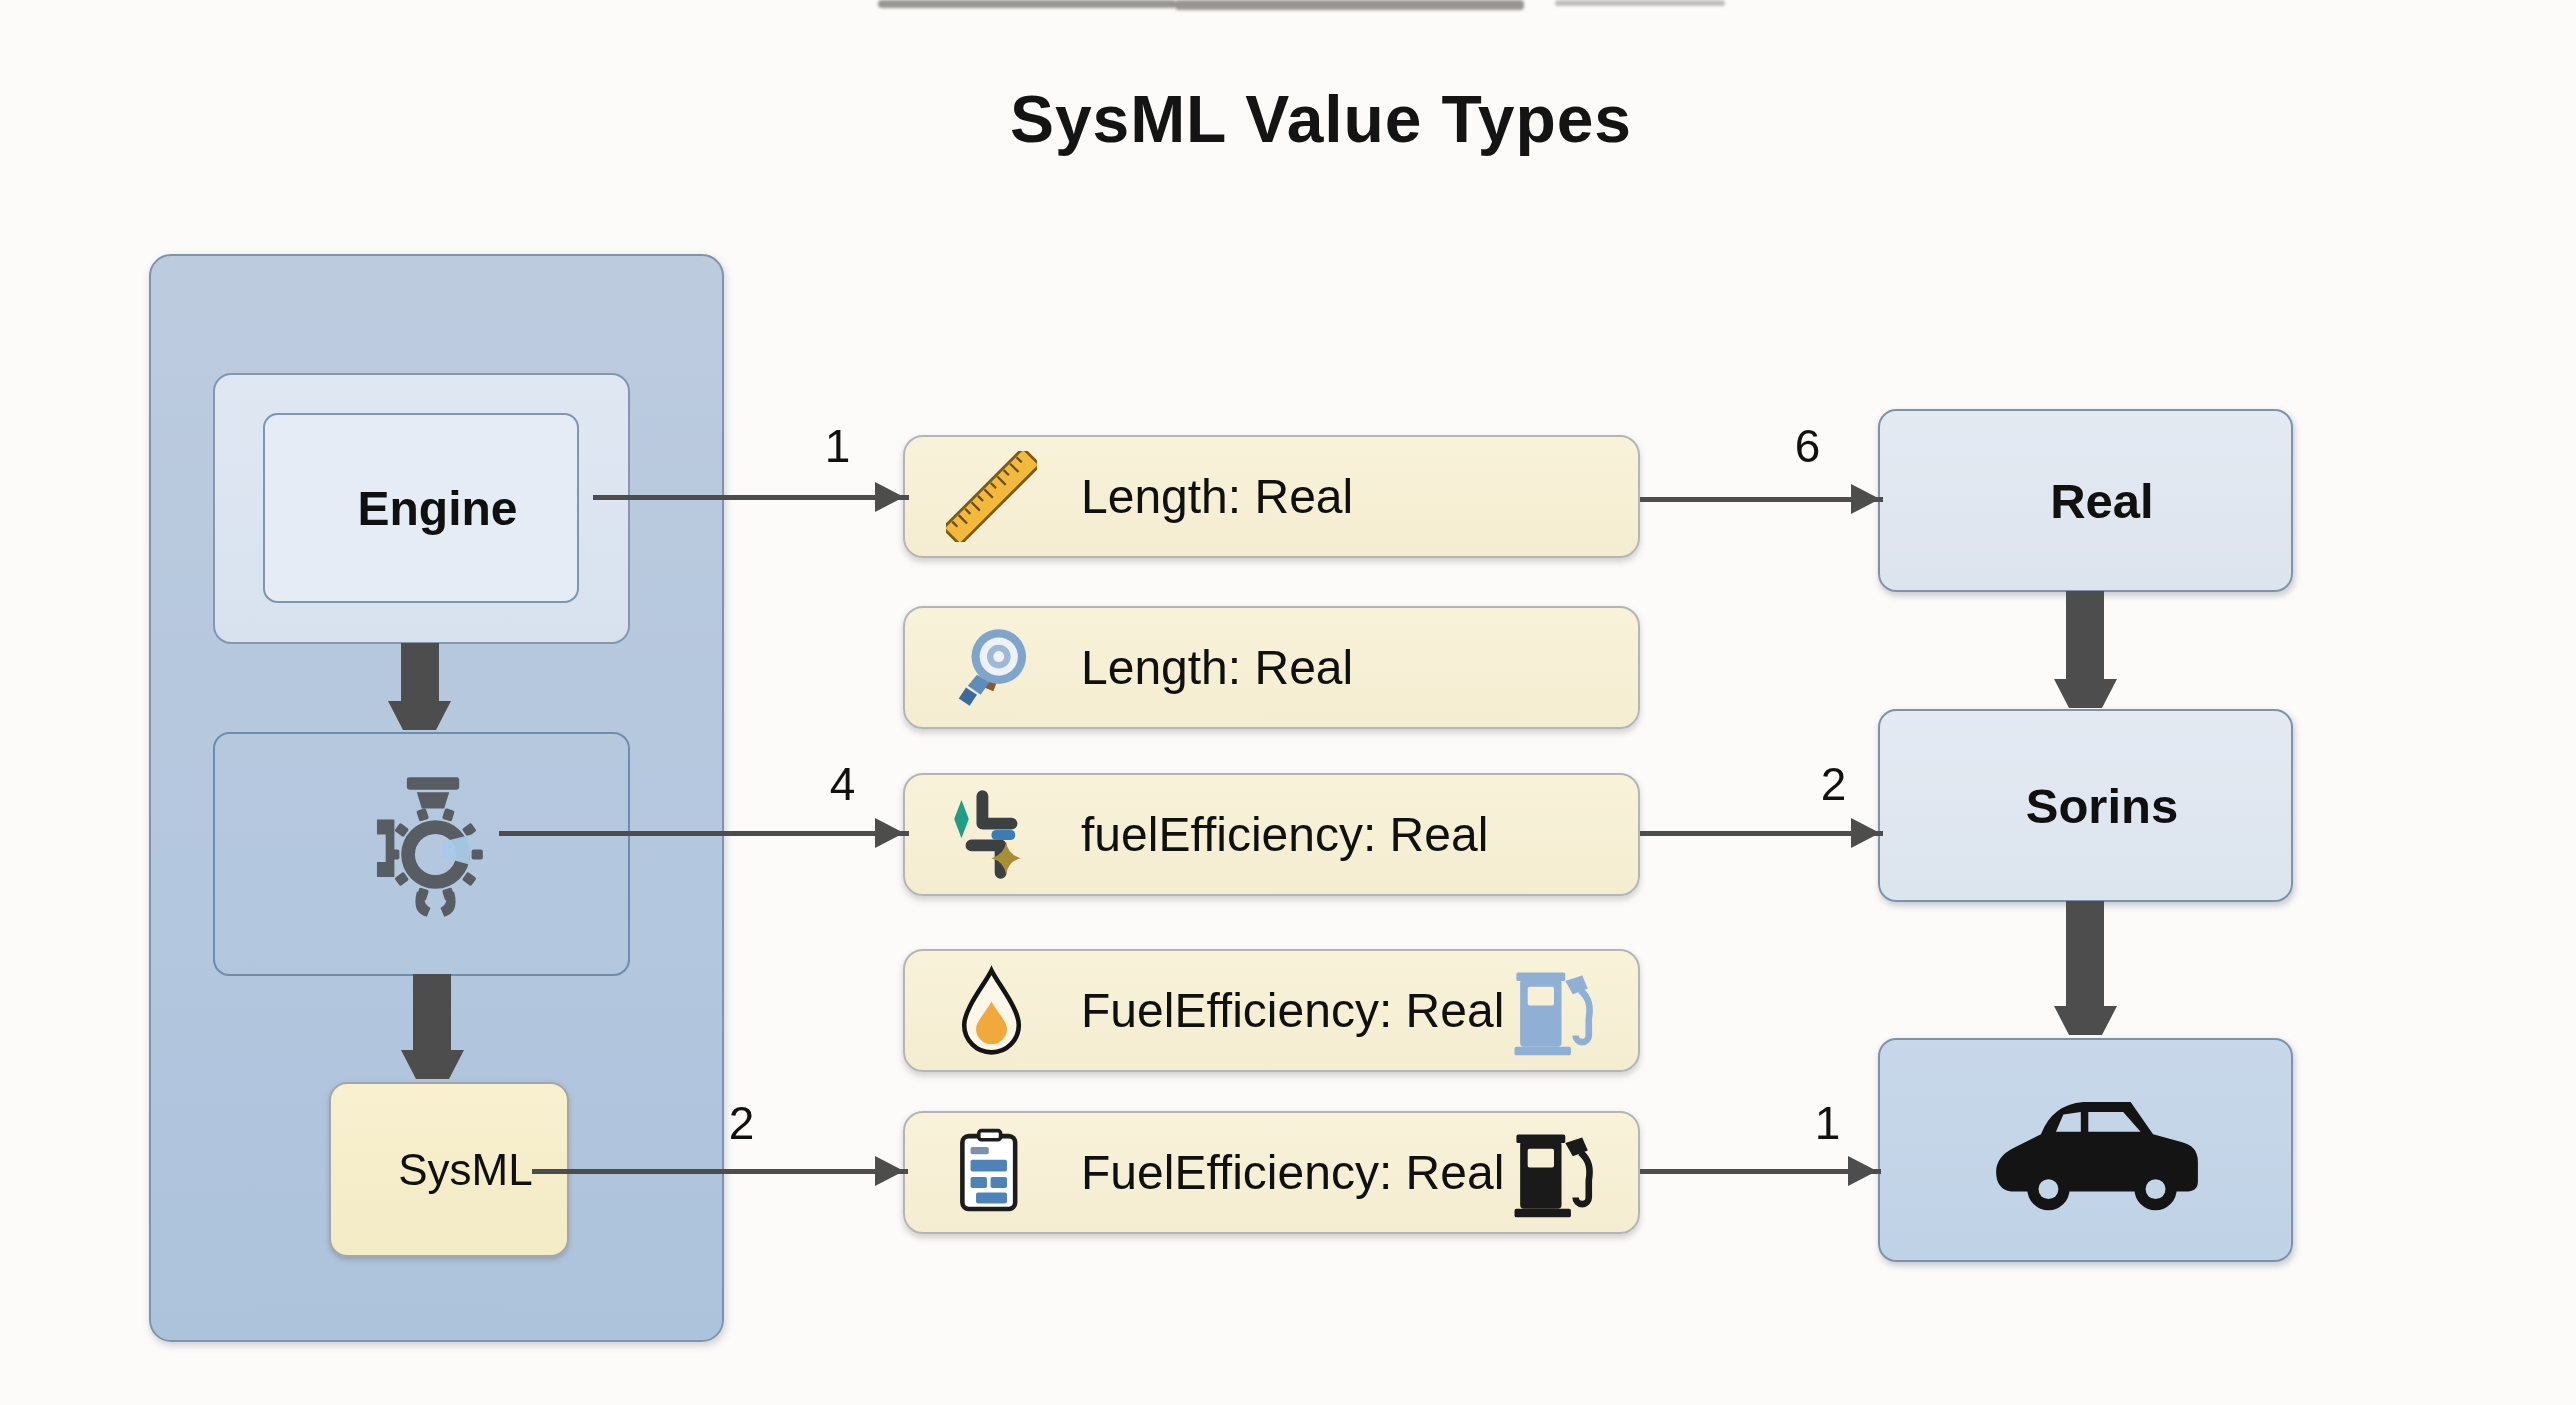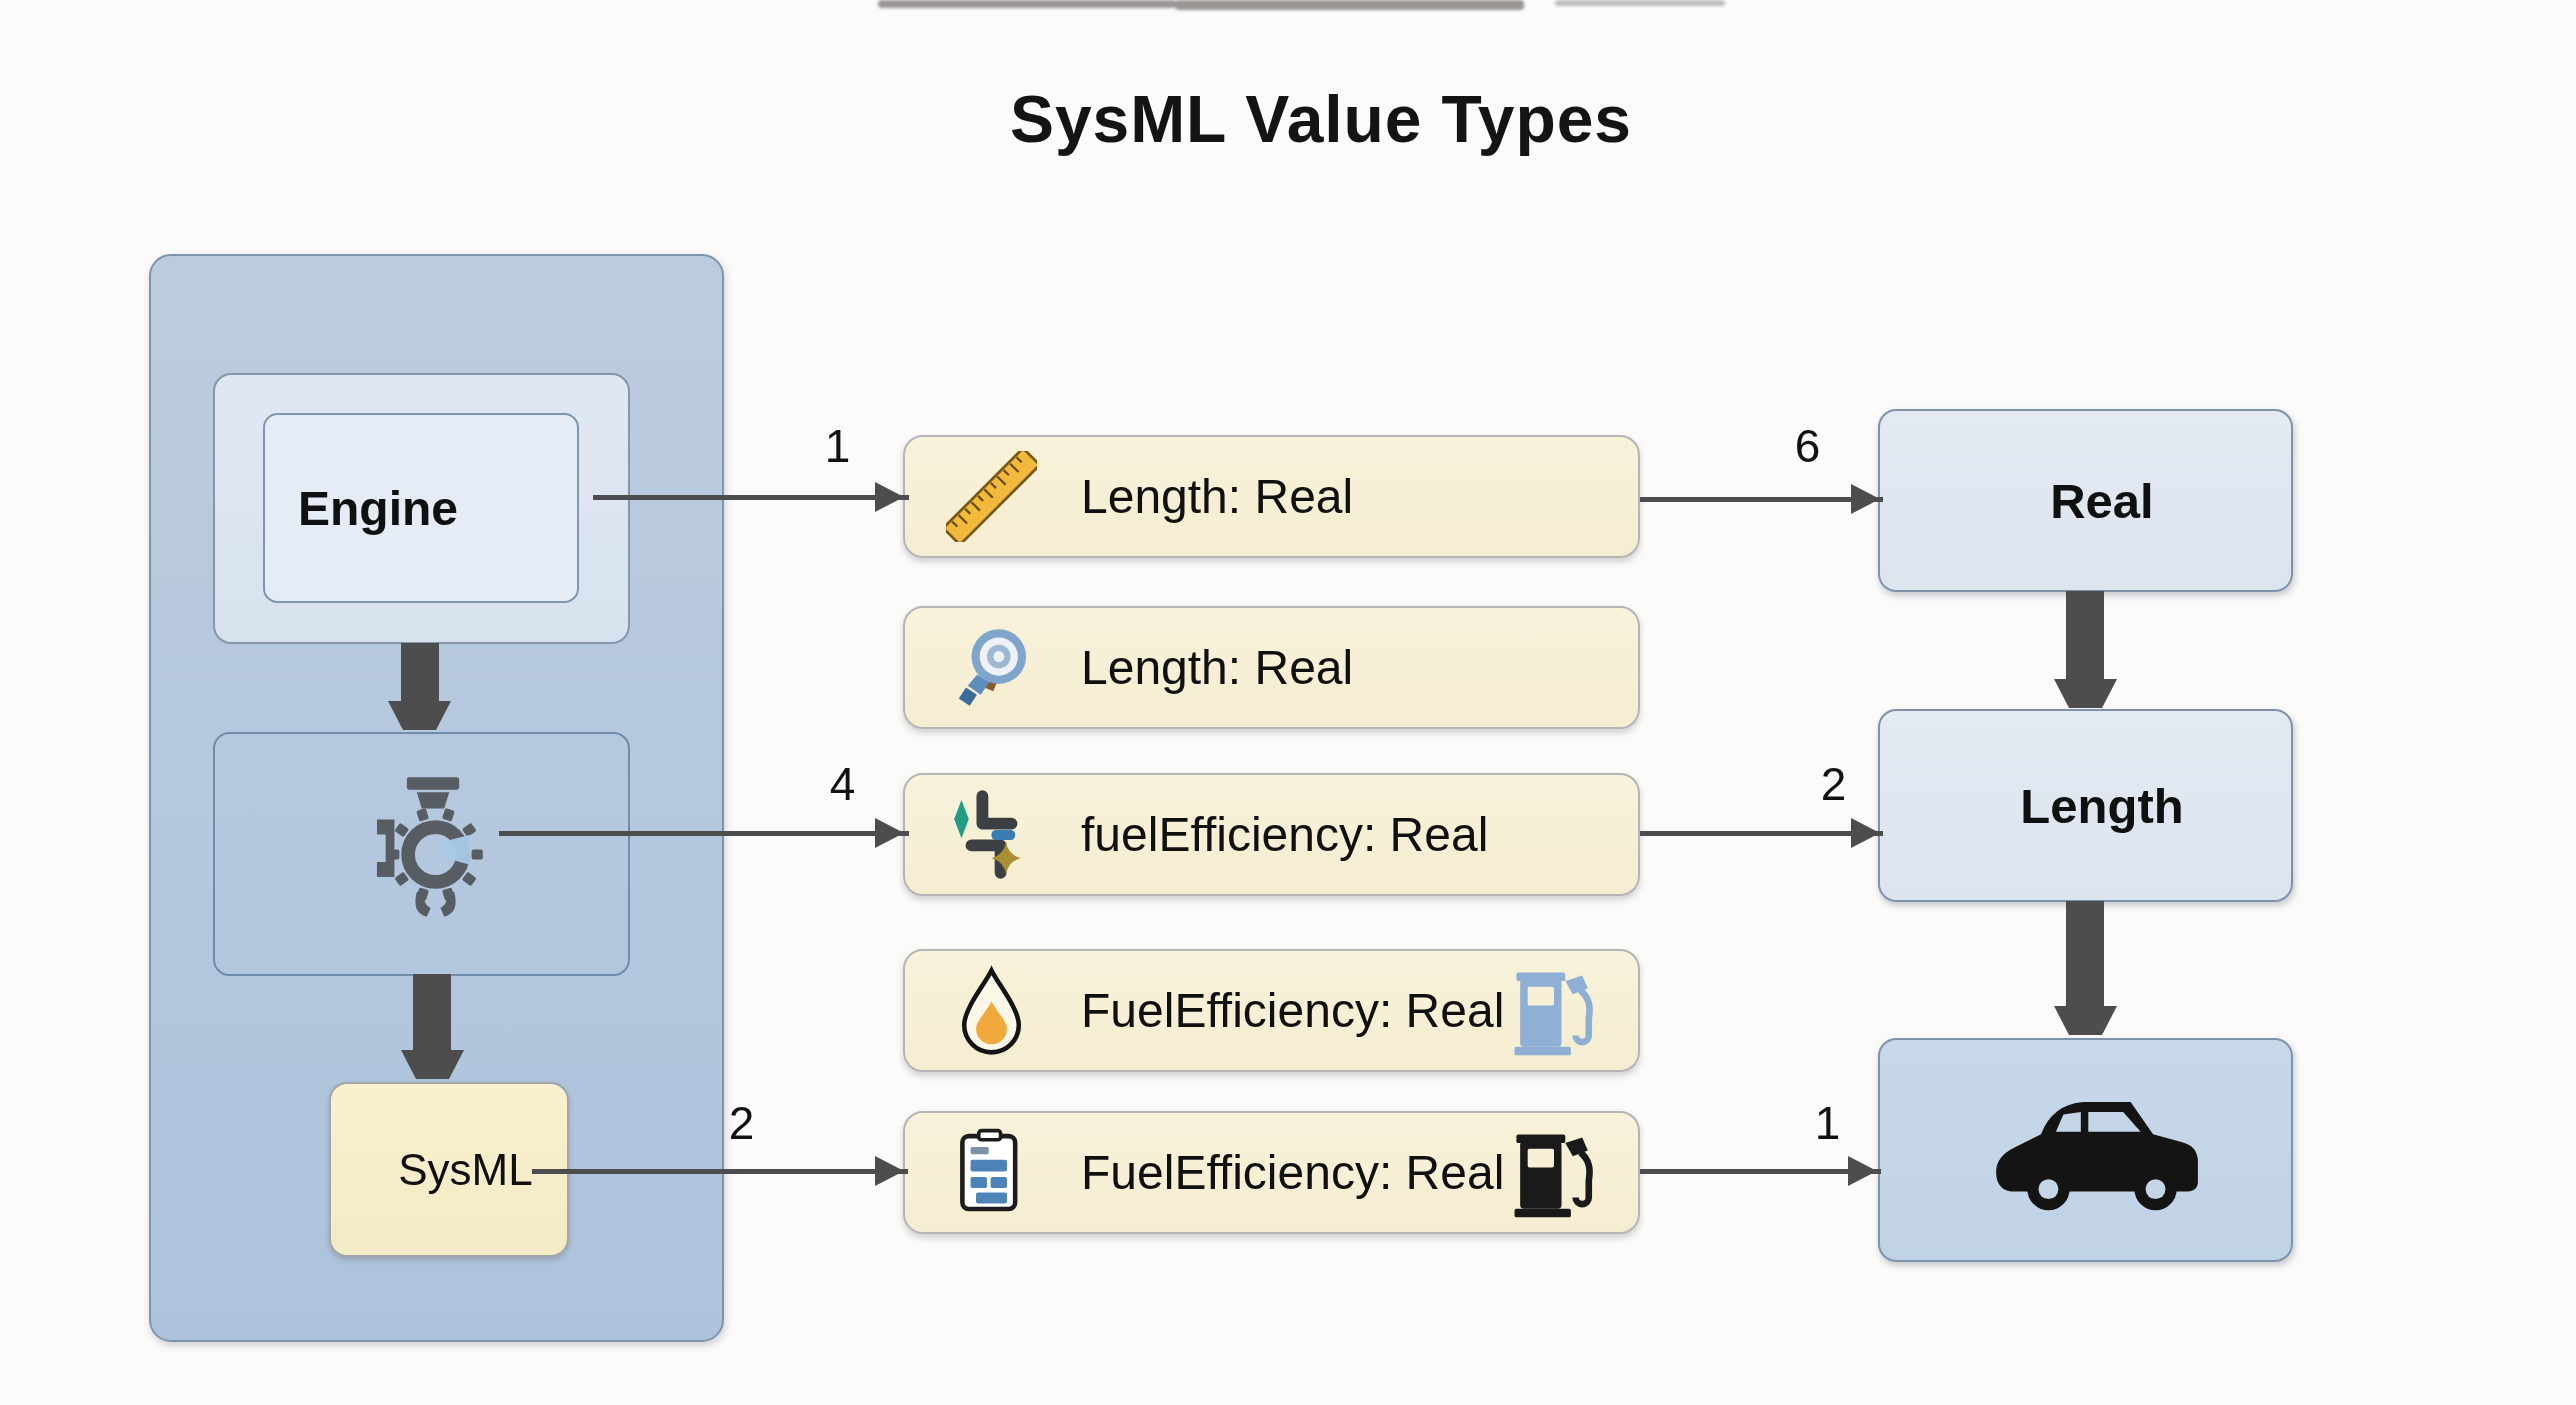--- a/index.html
+++ b/index.html
@@ -25,21 +25,21 @@
   }
   .panel-label{left:149px;top:282px;width:538px;text-align:center;font-size:42px;color:#131313;}
   .engine-outer{
     left:213px;top:373px;width:380px;height:267px;
     background:linear-gradient(180deg,#dfe7f2,#d8e2ef);
     border:2.7px solid #8398ae;border-radius:18.3px;
   }
   .engine-inner{
     left:263px;top:413px;width:279px;height:186px;
     background:#e5ecf5;border:2.7px solid #7e96b0;border-radius:14.6px;
-    display:flex;align-items:center;
+    display:flex;align-items:center;justify-content:center;
     font-size:48px;font-weight:bold;
   }
   .gear-box{
     left:213px;top:732px;width:380px;height:240px;
     border:2.7px solid #6e8cab;border-radius:16.5px;background:transparent;
   }
   .sorins-box{
     left:329px;top:1082px;width:203px;height:171px;
     background:linear-gradient(180deg,#f8f0cf,#f3ebc6);
     border:2.7px solid #a3a7ab;border-radius:18.3px;
@@ -228,21 +228,21 @@
         <rect x="22" y="22" width="28" height="20" rx="2" fill="#f7f0d6"></rect>
         <path d="M78 26 C88 34 89 44 87 56 L87 74 a7 7 0 0 1 -14 0" fill="none" stroke="#1a1a1a" stroke-width="7"></path>
       </svg>
     </span>
   </div>
 
   <div class="abs rbox" style="top:409px;height:179px;">
     <span>Real</span>
   </div>
   <div class="abs rbox" style="top:709px;height:189px;">
-    <span>Length</span>
+    <span>Sorins</span>
   </div>
   <div class="abs carbox">
     <span style="width:238px;height:137px;">
       <svg viewBox="0 0 190 110" style="width:100%;height:100%;">
         <path fill="#141414" d="M22 88 Q10 86 10 72 Q10 60 24 53 L46 42 Q55 18 80 16 L118 16 L136 42 L158 48 Q172 51 172 64 L172 80 Q172 88 162 88 Z"></path>
         <polygon points="58,40 64,26 78,24 78,40" fill="#c4d5e8"></polygon>
         <polygon points="84,24 112,24 126,40 84,40" fill="#c4d5e8"></polygon>
         <circle cx="52" cy="86" r="17" fill="#141414"></circle>
           <circle cx="52" cy="86" r="8" fill="#c4d5e8"></circle>
         <circle cx="138" cy="86" r="17" fill="#141414"></circle>

